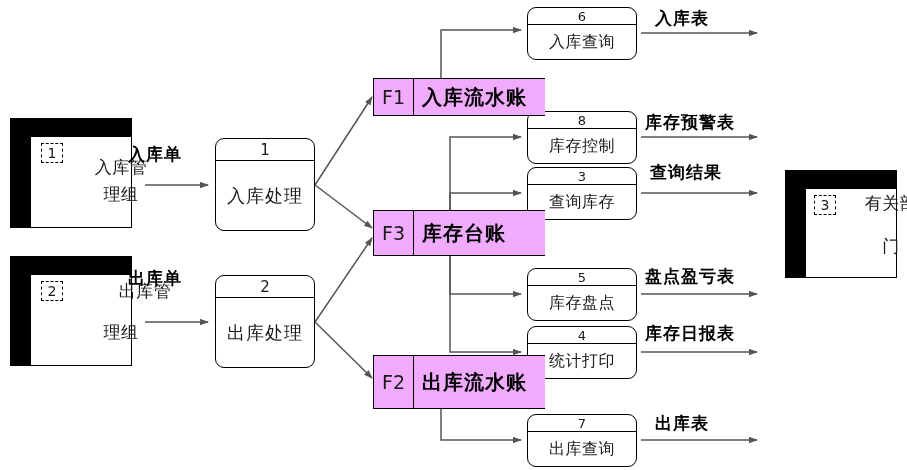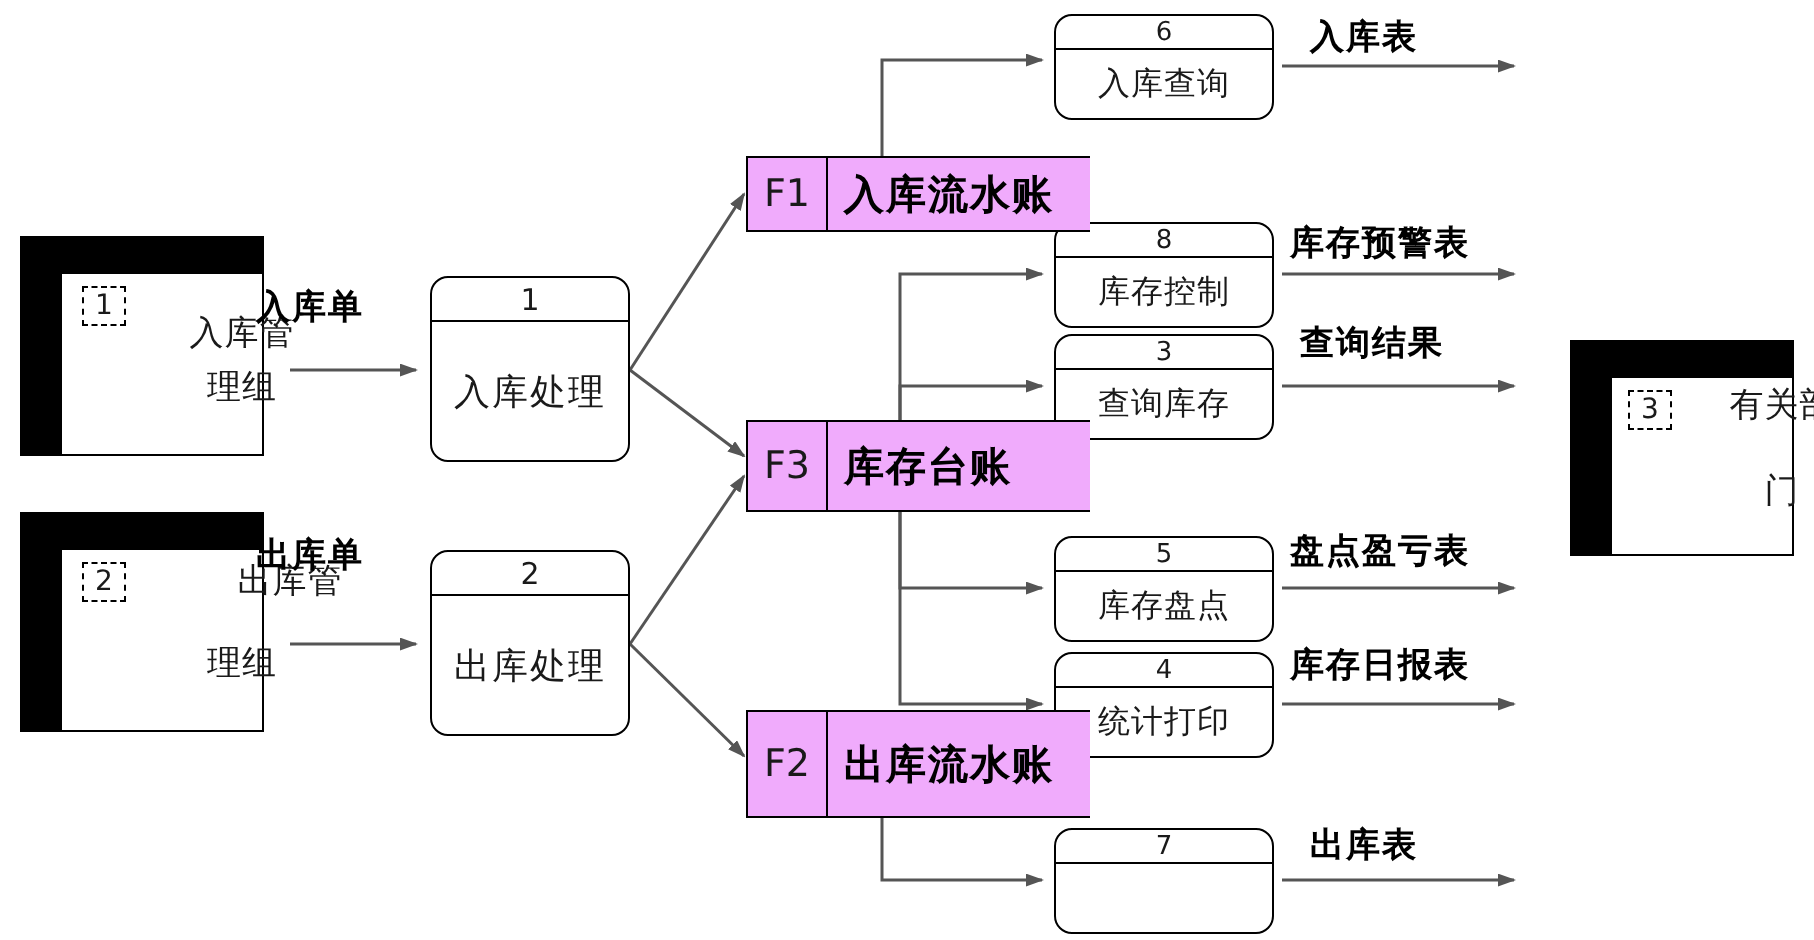--- a/index.html
+++ b/index.html
@@ -258,39 +258,40 @@
     <div class="p-name">库存盘点</div>
   </div>
 
   <div class="process small" style="left:527px; top:326px; width:110px; height:53px;">
     <div class="p-id">4</div>
     <div class="p-name">统计打印</div>
   </div>
 
   <div class="process small" style="left:527px; top:414px; width:110px; height:53px;">
     <div class="p-id">7</div>
+    <div class="p-name">出库查询</div>
   </div>
 
   <div class="store" style="left:373px; top:78px; width:172px; height:38px;">
     <div class="s-id">F1</div>
     <div class="s-name">入库流水账</div>
   </div>
 
   <div class="store" style="left:373px; top:210px; width:172px; height:46px;">
     <div class="s-id">F3</div>
     <div class="s-name">库存台账</div>
   </div>
 
   <div class="store" style="left:373px; top:355px; width:172px; height:54px;">
     <div class="s-id">F2</div>
     <div class="s-name">出库流水账</div>
   </div>
 
   <div class="flow-label" style="left:128px; top:146px;">入库单</div>
   <div class="flow-label" style="left:128px; top:270px;">出库单</div>
-  <div class="flow-label" style="left:655px; top:10px;font-family:Liberation Serif, serif;">入库表</div>
+  <div class="flow-label" style="left:655px; top:10px;">入库表</div>
   <div class="flow-label" style="left:645px; top:114px;">库存预警表</div>
   <div class="flow-label" style="left:650px; top:164px;">查询结果</div>
   <div class="flow-label" style="left:645px; top:268px;">盘点盈亏表</div>
   <div class="flow-label" style="left:645px; top:325px;">库存日报表</div>
   <div class="flow-label" style="left:655px; top:415px;">出库表</div>
 
 </div>
 
 </body></html>

